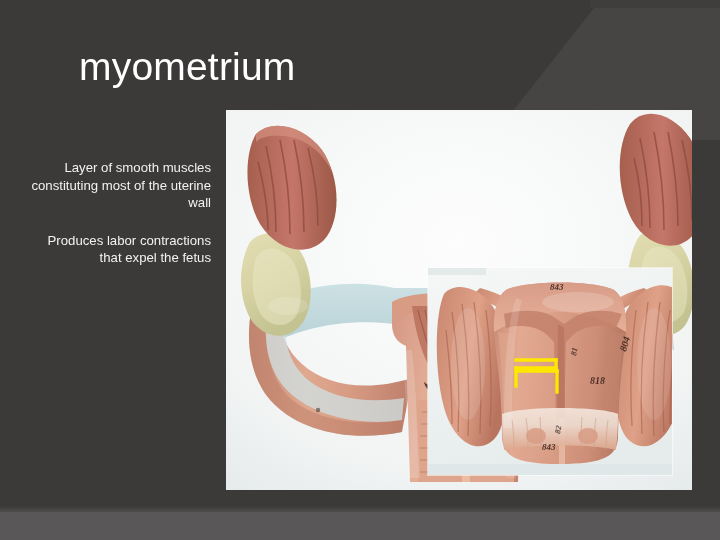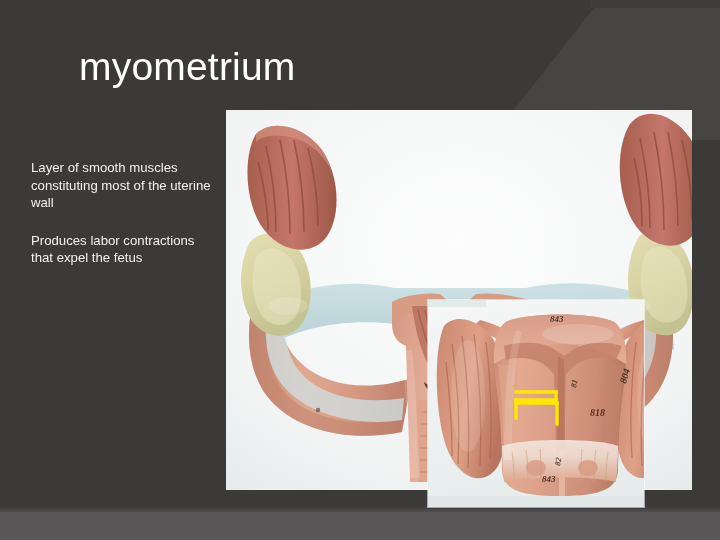--- a/index.html
+++ b/index.html
@@ -72,41 +72,41 @@
   
   .body-block {
     position: absolute;
     left: 31px;
     top: 159px;
     width: 180px;
     color: #f2f2f2;
     font-size: 13.2px;
     line-height: 17.6px;
   }
-  .body-para { margin: 0 0 20px 0; }
+  .body-para { margin: 0 0 20px 0; text-align: right; }
   .body-para:last-child { margin-bottom: 10px; }
 
   
   .photo-main {
     position: absolute;
     left: 226px;
     top: 110px;
     width: 466px;
     height: 380px;
     background: #f7f8f8;
     overflow: hidden;
   }
   .photo-main svg { display: block; }
 
   
   .photo-inset {
     position: absolute;
     left: 428px;
-    top: 300px;
-    width: 216px;
+    top: 268px;
+    width: 244px;
     height: 207px;
     background: #eef1f1;
     overflow: hidden;
     box-shadow: 0 0 0 1px rgba(255,255,255,0.55);
   }
   .photo-inset svg { display: block; }
 </style>
 </head>
 <body>
 

